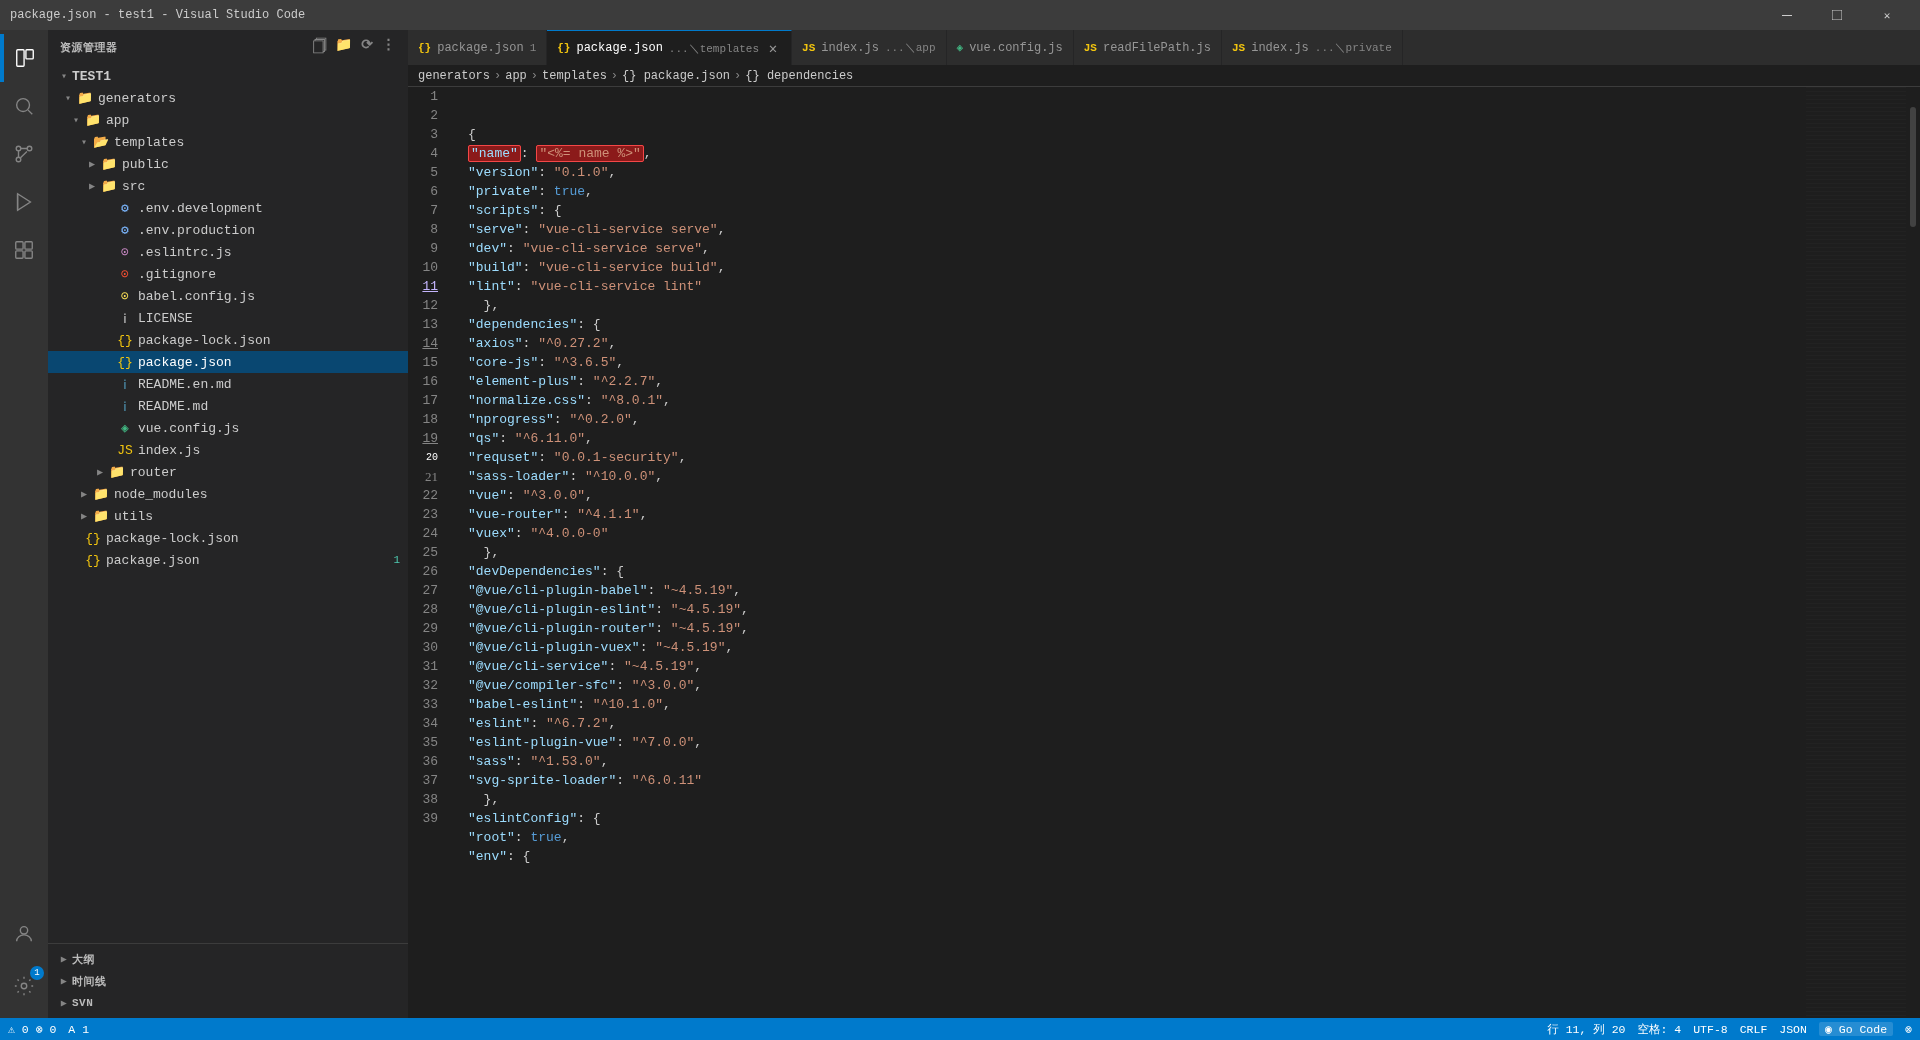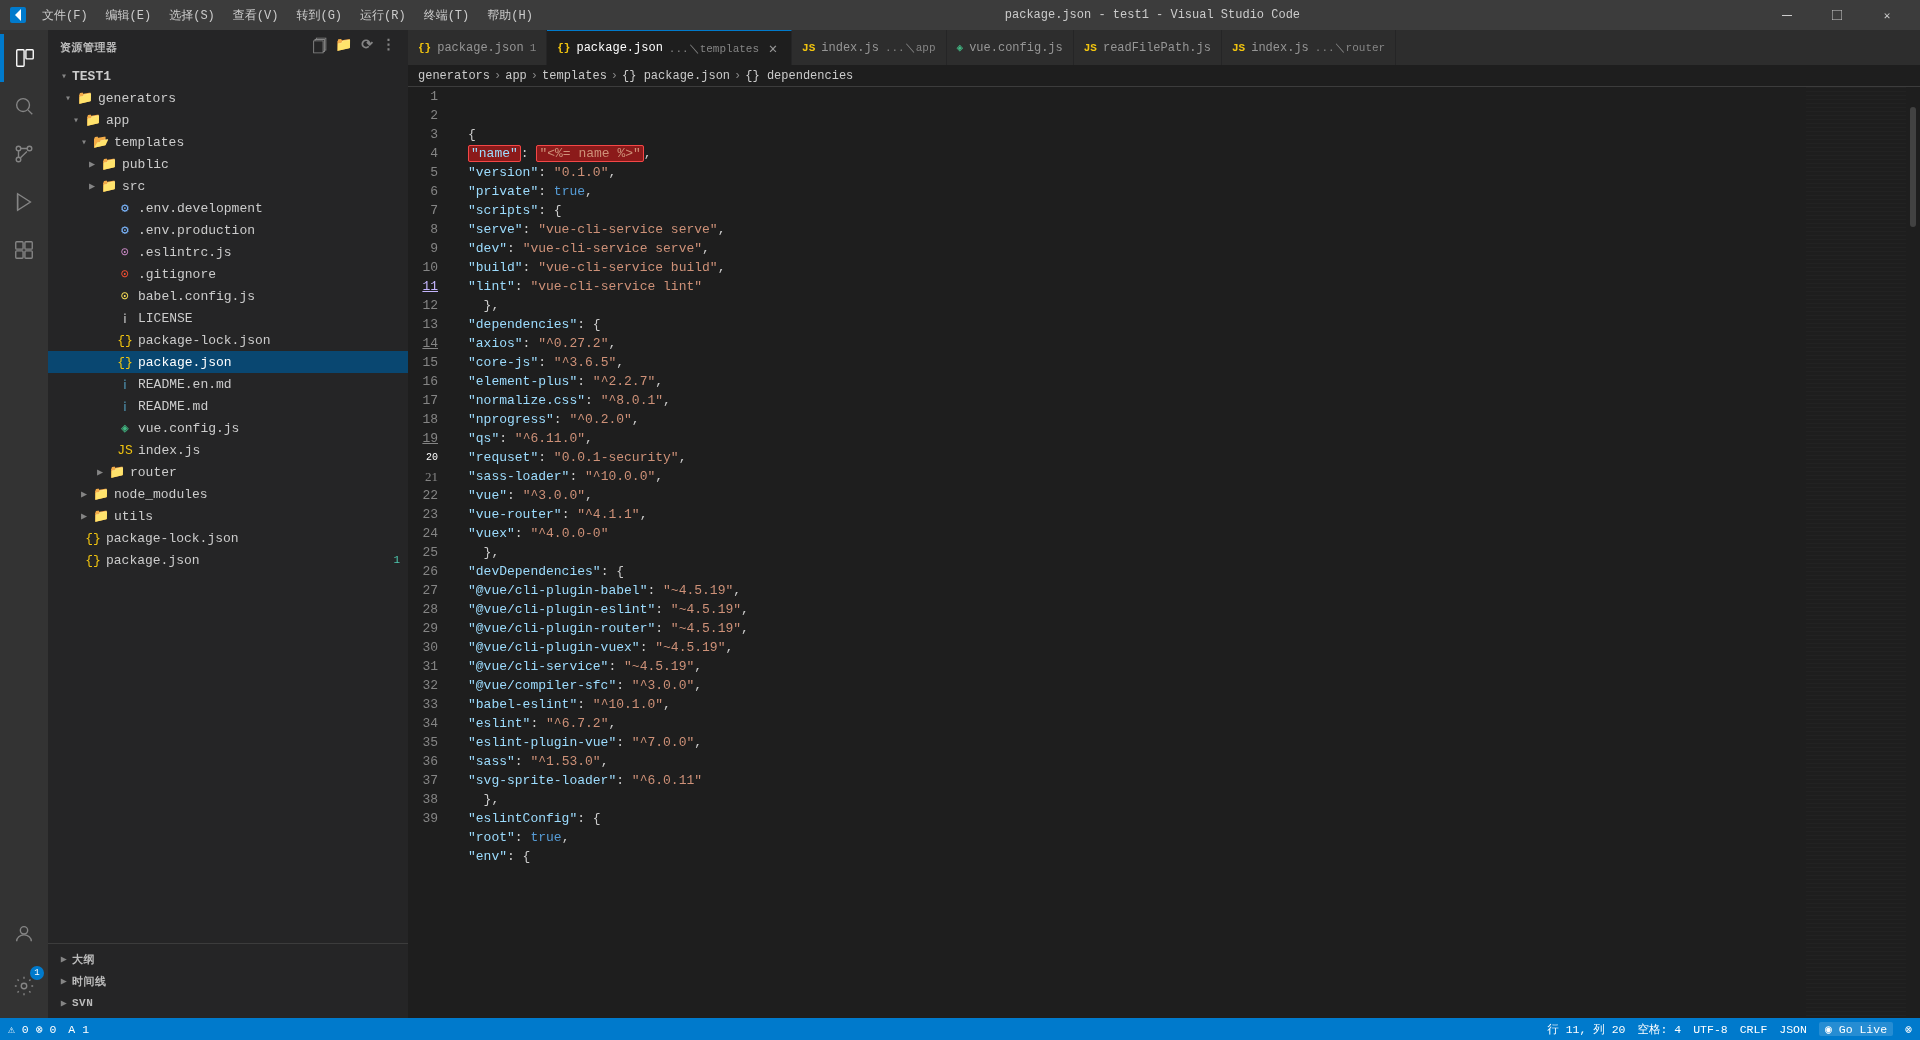--- a/index.html
+++ b/index.html
@@ -390,37 +390,20 @@
       text-transform: uppercase;
       color: #bbbbbb;
       cursor: pointer;
       letter-spacing: 0.5px;
     }
   </style>
 </head>
 <body>
 
 <div class="title-bar">
-  <div class="title-bar-left">
-    <div class="vscode-logo">
-      <svg width="12" height="12" viewBox="0 0 16 16">
-          <path fill="white" d="M12 0L4 8l8 8V0z"></path>
-        </svg>
-    </div>
-    <div class="title-bar-menus">
-      <div class="menu-item">文件(F)</div>
-      <div class="menu-item">编辑(E)</div>
-      <div class="menu-item">选择(S)</div>
-      <div class="menu-item">查看(V)</div>
-      <div class="menu-item">转到(G)</div>
-      <div class="menu-item">运行(R)</div>
-      <div class="menu-item">终端(T)</div>
-      <div class="menu-item">帮助(H)</div>
-    </div>
-  </div>
   <div class="title-center">package.json - test1 - Visual Studio Code</div>
   <div class="title-bar-right">
     <div class="win-btn">
       <svg width="10" height="1">
           <rect width="10" height="1" fill="#cccccc"></rect>
         </svg>
     </div>
     <div class="win-btn">
       <svg width="10" height="10">
           <rect width="10" height="10" fill="none" stroke="#cccccc" stroke-width="1"></rect>
@@ -674,21 +657,21 @@
         <span class="tab-icon-vue">◈</span>
         <span>vue.config.js</span>
       </div>
       <div class="tab">
         <span class="tab-icon-js">JS</span>
         <span>readFilePath.js</span>
       </div>
       <div class="tab">
         <span class="tab-icon-js">JS</span>
         <span>index.js</span>
-        <span style="color:#858585;font-size:11px;">...＼router</span>
+        <span style="color:#858585;font-size:11px;">...＼private</span>
       </div>
     </div>
 
     <div class="breadcrumb">
       <span>generators</span>
       <span class="breadcrumb-sep">›</span>
       <span>app</span>
       <span class="breadcrumb-sep">›</span>
       <span>templates</span>
       <span class="breadcrumb-sep">›</span>
@@ -756,16 +739,16 @@
   <div class="status-left">
     <span class="status-item">⚠ 0  ⊗ 0</span>
     <span class="status-item">A 1</span>
   </div>
   <div class="status-right">
     <span class="status-item">行 11, 列 20</span>
     <span class="status-item">空格: 4</span>
     <span class="status-item">UTF-8</span>
     <span class="status-item">CRLF</span>
     <span class="status-item">JSON</span>
-    <span class="status-item" style="background:rgba(255,255,255,0.15);padding:0 6px;border-radius:2px;">◉ Go Live</span>
+    <span class="status-item" style="background:rgba(255,255,255,0.15);padding:0 6px;border-radius:2px;">◉ Go Code</span>
     <span class="status-item">⊗</span>
   </div>
 </div>
 
 </body></html>

